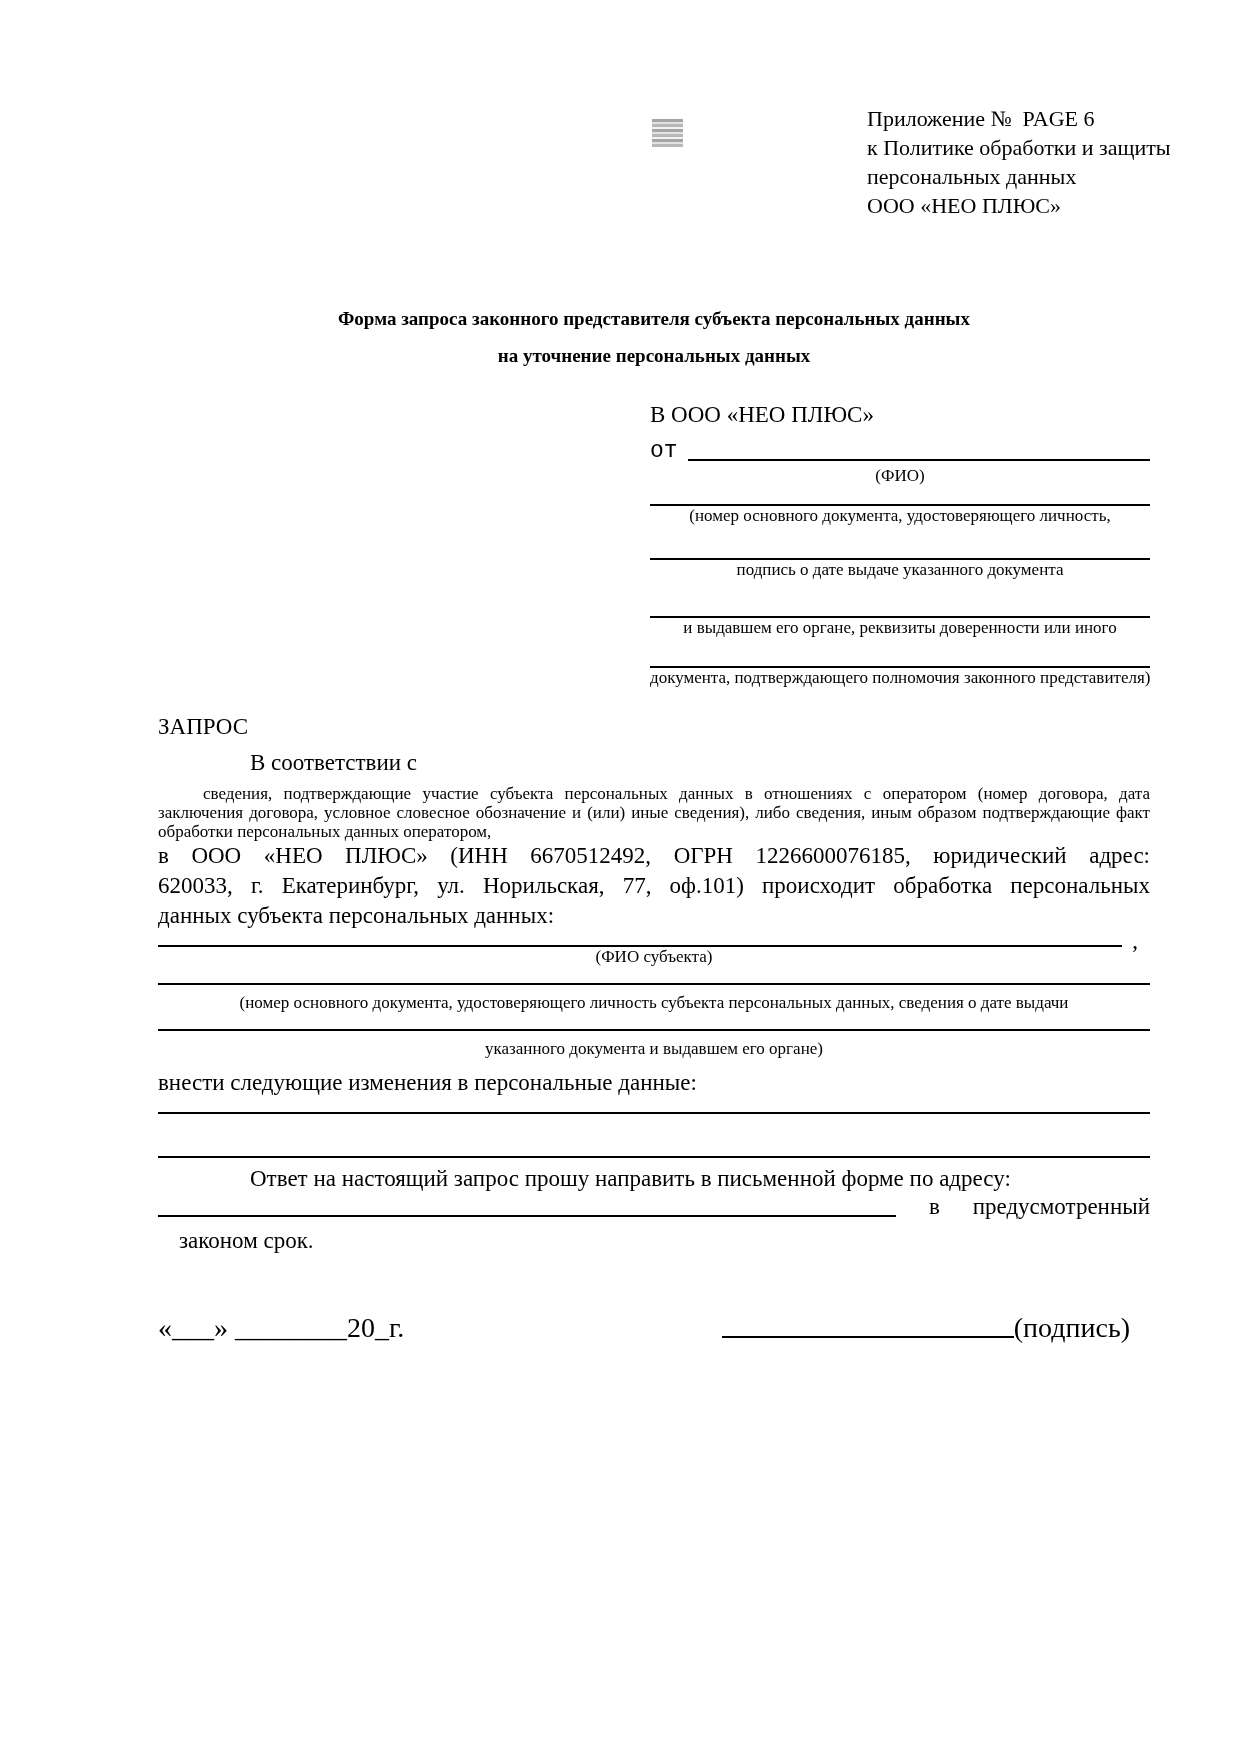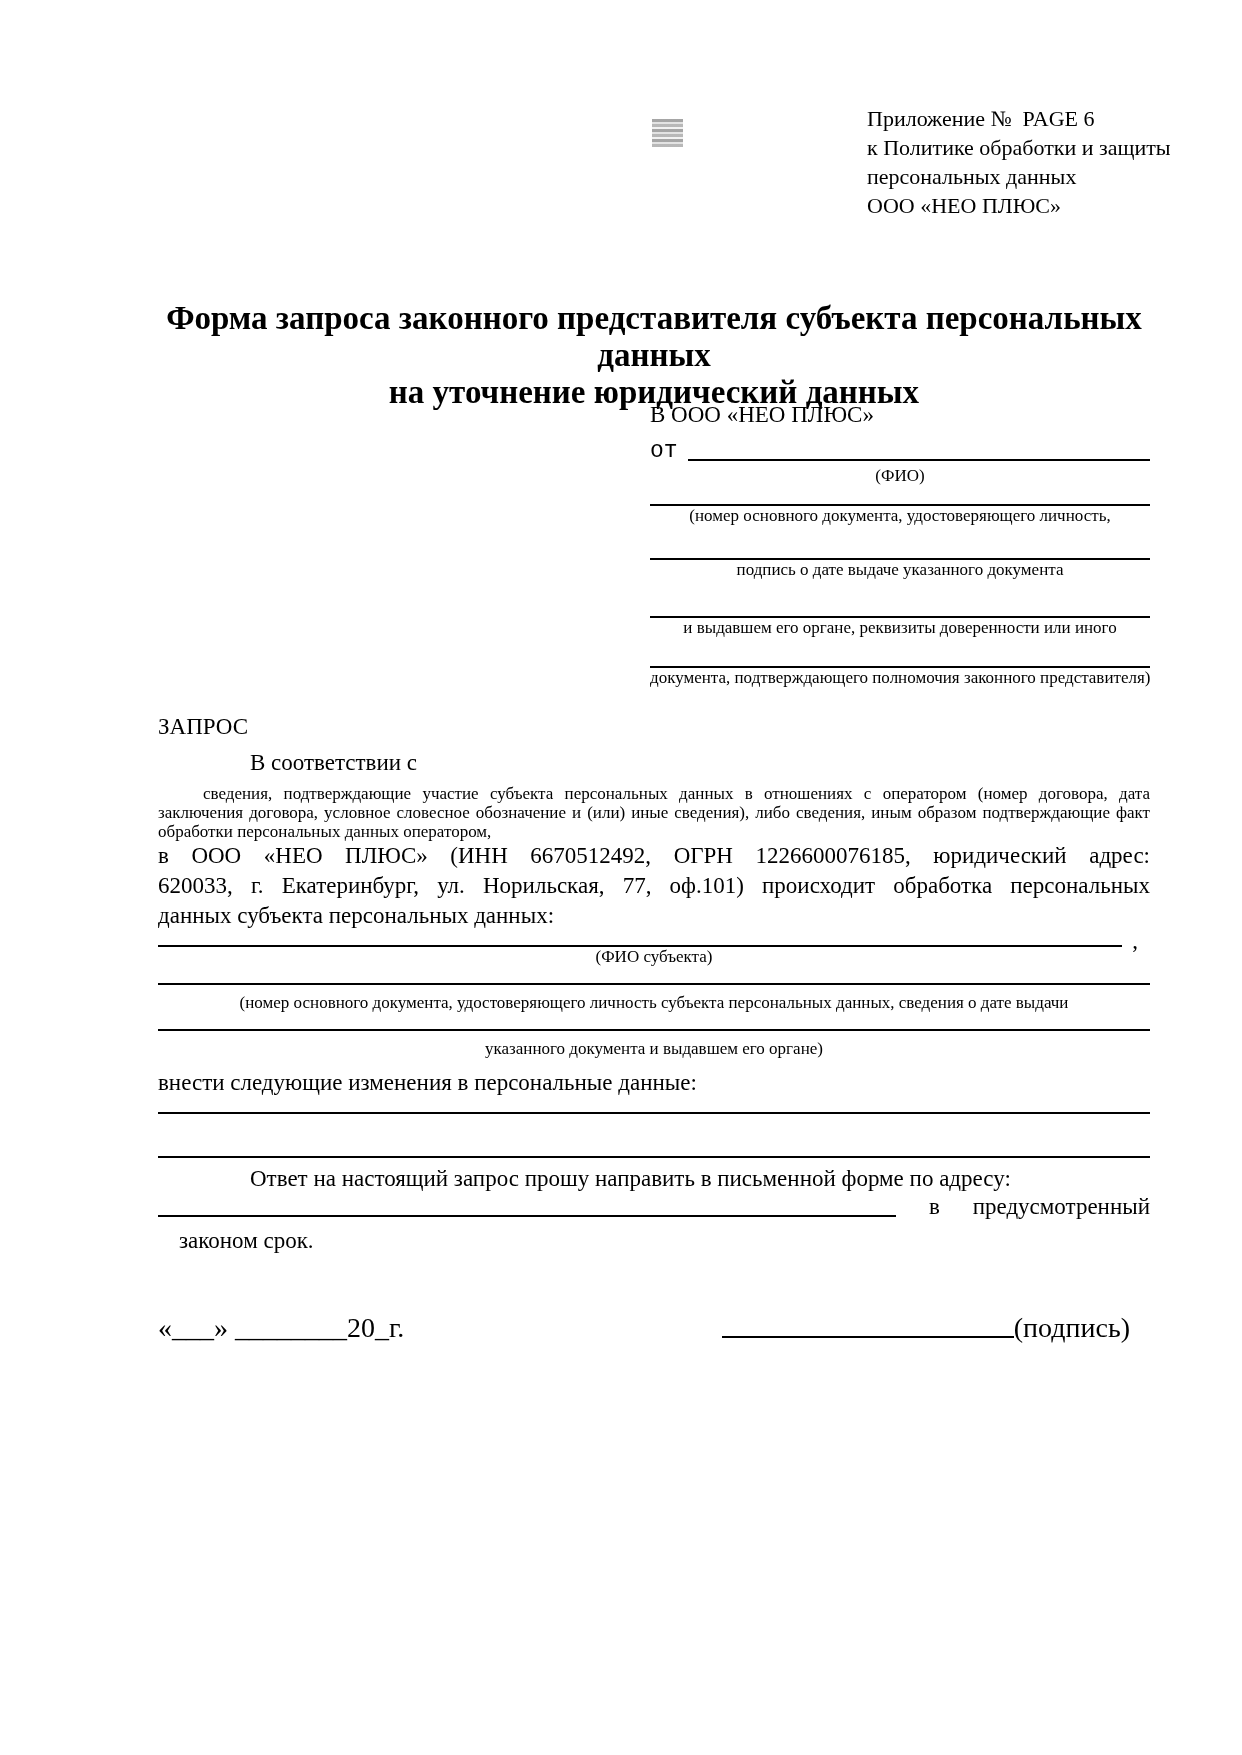--- a/index.html
+++ b/index.html
@@ -7,21 +7,21 @@
           font-family:"Liberation Serif", serif; color:#000; overflow:hidden; }
 
   
   .stamp { position:absolute; left:652px; top:119px; width:31px; height:28px; opacity:.8;
            background:repeating-linear-gradient(180deg,#8f8f8f 0 3px,#dcdcdc 3px 5px,#a6a6a6 5px 8px,#efefef 8px 10px); }
   .hdr { position:absolute; left:823px; top:104px; font-size:22px; line-height:29px;margin-left:44px; }
   .hdr > div { white-space:pre; }
 
   
   .title { position:absolute; left:158px; top:300px; width:992px; text-align:center;
-           font-weight:bold; font-size:33px; line-height:37px; }
+           font-weight:bold; font-size:19px; line-height:37px; }
 
   
   .addr { position:absolute; left:650px; top:402px; width:500px; font-size:23px; }
   .addr .to { height:32px; }
   .fill-row { display:flex; }
   .fill-row .lbl { padding-right:10px; white-space:pre; }
   .fill-row .blank { flex:1; border-bottom:2px solid #000; margin-bottom:5px; }
   .addr .from-row { margin-top:4px; height:28px;font-family:Liberation Mono, monospace; }
   .cap { font-size:17px; line-height:20px; height:20px; text-align:center; white-space:nowrap; }
   .fline { border-bottom:2px solid #000; height:16px; }
@@ -67,21 +67,21 @@
   <div class="stamp"></div>
   <div class="hdr">
     <div>Приложение №  PAGE 6</div>
     <div>к Политике обработки и защиты</div>
     <div>персональных данных</div>
     <div>ООО «НЕО ПЛЮС»</div>
   </div>
 
   <div class="title">
     <div>Форма запроса законного представителя субъекта персональных данных</div>
-    <div>на уточнение юридический данных</div>
+    <div>на уточнение персональных данных</div>
   </div>
 
   <div class="addr">
     <div class="to">В ООО «НЕО ПЛЮС»</div>
     <div class="fill-row from-row">
       <span class="lbl">от</span>
       <span class="blank"></span>
     </div>
     <div class="cap">(ФИО)</div>
     <div class="fline f1"></div>

